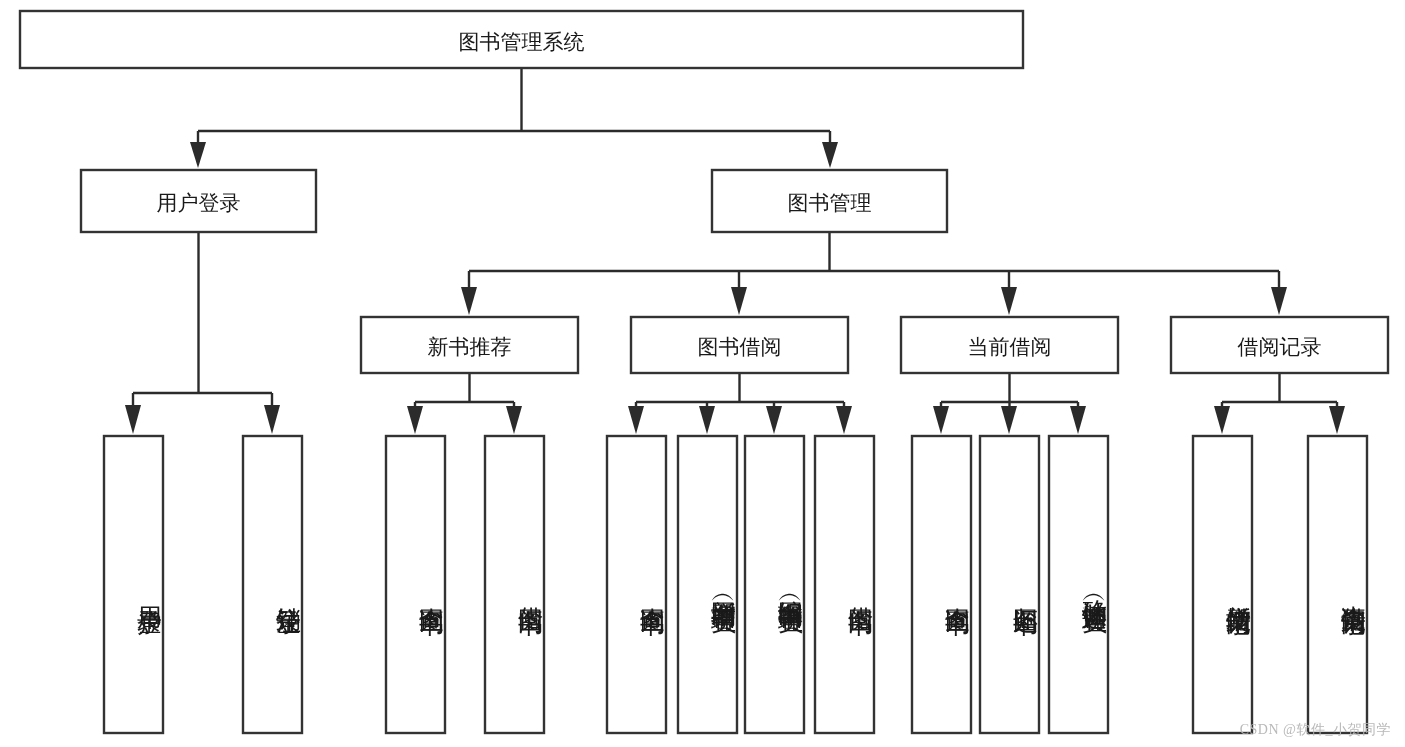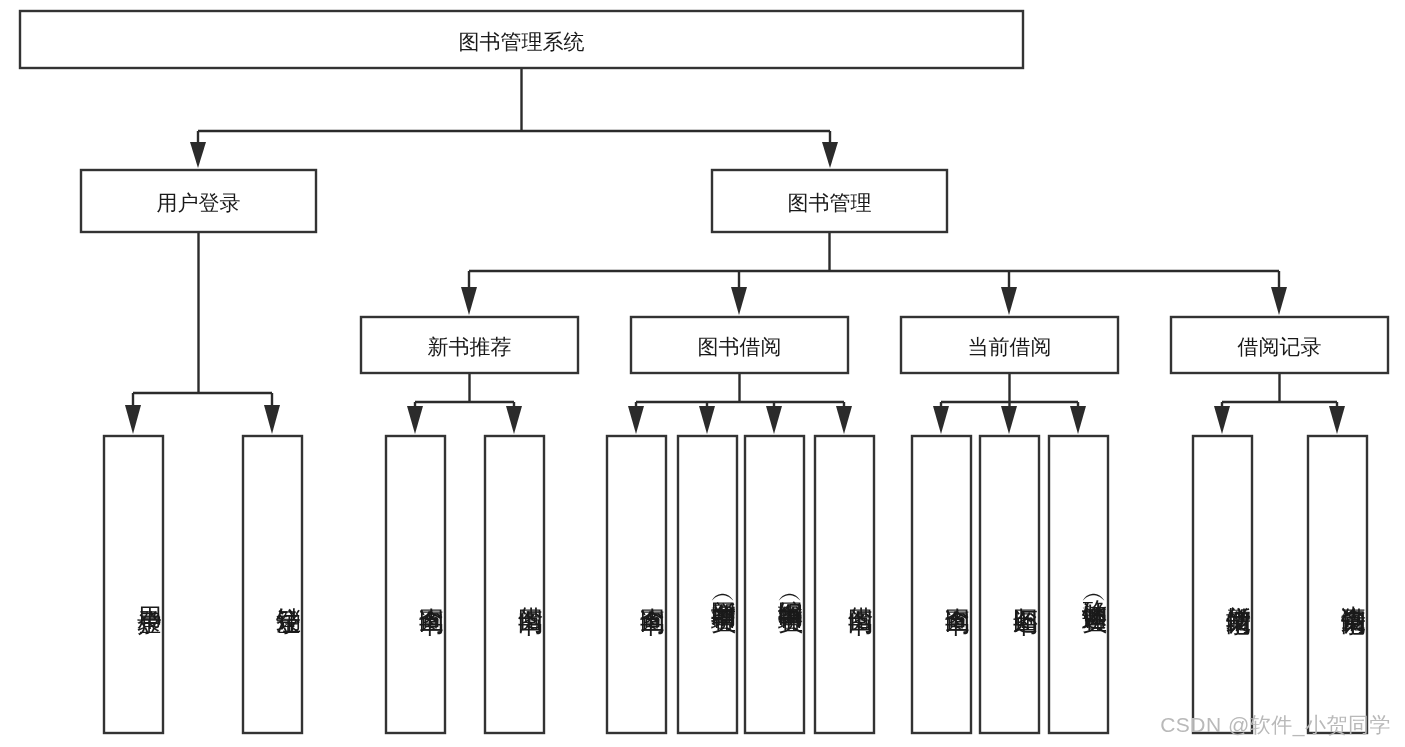--- a/index.html
+++ b/index.html
@@ -59,22 +59,22 @@
     display: flex;
     align-items: flex-start;
     justify-content: center;
     pointer-events: none;
     white-space: nowrap;
   }
   .watermark {
     position: absolute;
     right: 14px;
     bottom: 8px;
-    font-family: Liberation Sans, sans-serif;
-    font-size: 21px;
+    font-family: Liberation Serif, serif;
+    font-size: 14px;
     color: #b9b9b9;
     letter-spacing: 0.5px;
     white-space: nowrap;
   }
 </style>
 </head>
 <body>
 
 <div id="diagram-root">
 

